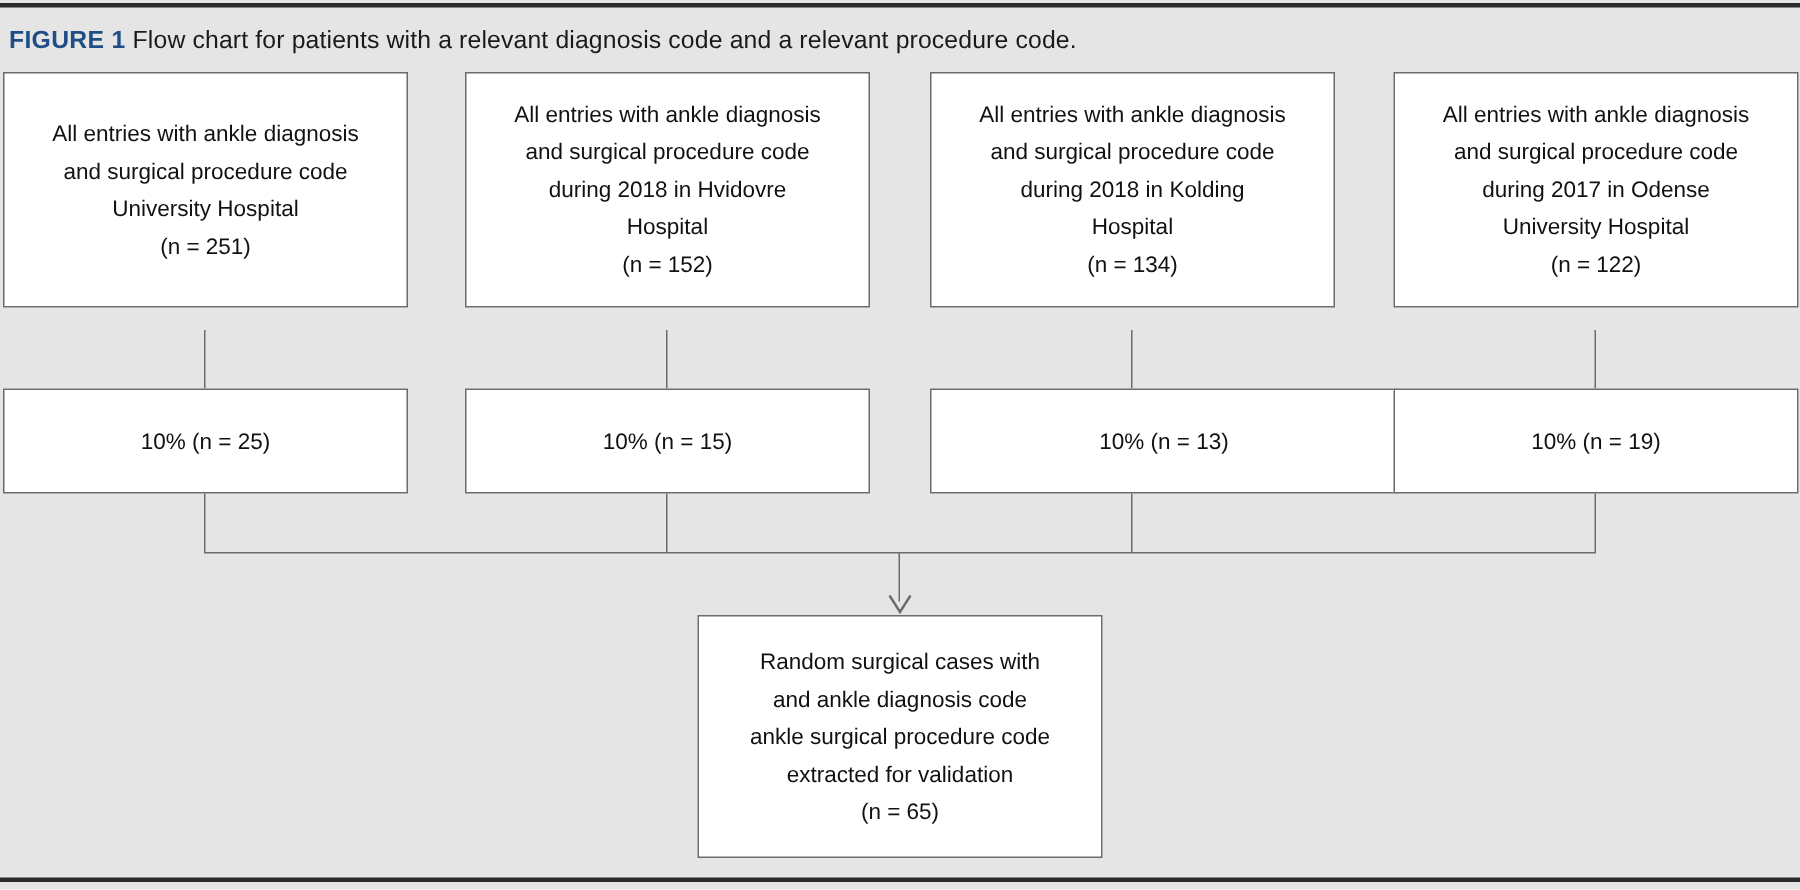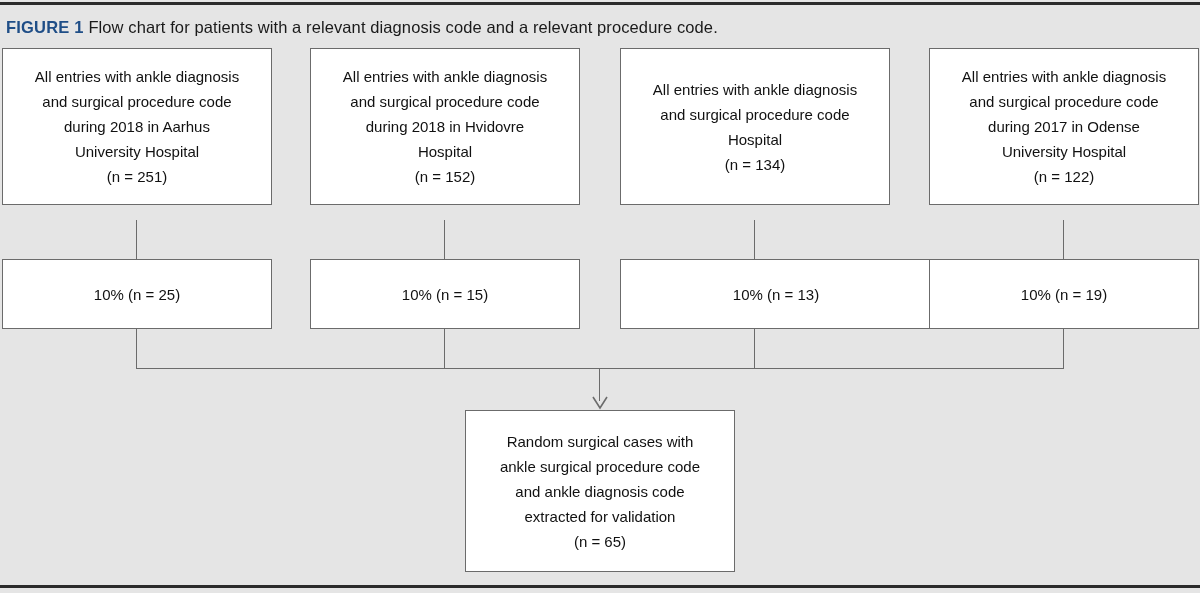--- a/index.html
+++ b/index.html
@@ -127,36 +127,36 @@
 
   <div class="rule rule-top"></div>
 
   <div id="caption">
     <span class="fig-label">FIGURE 1</span><span>&nbsp;</span><span>Flow chart for patients with a relevant diagnosis code and a relevant procedure code.</span>
   </div>
 
   <div class="flow-box src-box" id="src-0">
     <span class="ln">All entries with ankle diagnosis</span>
     <span class="ln">and surgical procedure code</span>
-    <span class="ln">during 2018 in Aarhus</span>
     <span class="ln">University Hospital</span>
     <span class="ln">(n = 251)</span>
   </div>
 
   <div class="flow-box src-box" id="src-1">
     <span class="ln">All entries with ankle diagnosis</span>
     <span class="ln">and surgical procedure code</span>
     <span class="ln">during 2018 in Hvidovre</span>
     <span class="ln">Hospital</span>
     <span class="ln">(n = 152)</span>
   </div>
 
   <div class="flow-box src-box" id="src-2">
     <span class="ln">All entries with ankle diagnosis</span>
     <span class="ln">and surgical procedure code</span>
+    <span class="ln">during 2018 in Kolding</span>
     <span class="ln">Hospital</span>
     <span class="ln">(n = 134)</span>
   </div>
 
   <div class="flow-box src-box" id="src-3">
     <span class="ln">All entries with ankle diagnosis</span>
     <span class="ln">and surgical procedure code</span>
     <span class="ln">during 2017 in Odense</span>
     <span class="ln">University Hospital</span>
     <span class="ln">(n = 122)</span>
@@ -187,21 +187,21 @@
 
   <div class="conn hline" id="manifold"></div>
   <div class="conn vline" id="center-drop"></div>
 
   <svg id="arrow-head" viewBox="0 0 16 15">
     <path d="M1 1 L8 12 L15 1" fill="none" stroke="#6b6b6b" stroke-width="1.6"></path>
   </svg>
 
   <div class="flow-box" id="result-box">
     <span class="ln">Random surgical cases with</span>
+    <span class="ln">and ankle diagnosis code</span>
     <span class="ln">ankle surgical procedure code</span>
-    <span class="ln">and ankle diagnosis code</span>
     <span class="ln">extracted for validation</span>
     <span class="ln">(n = 65)</span>
   </div>
 
   <div class="rule rule-bottom"></div>
 
 </div>
 
 </body></html>

